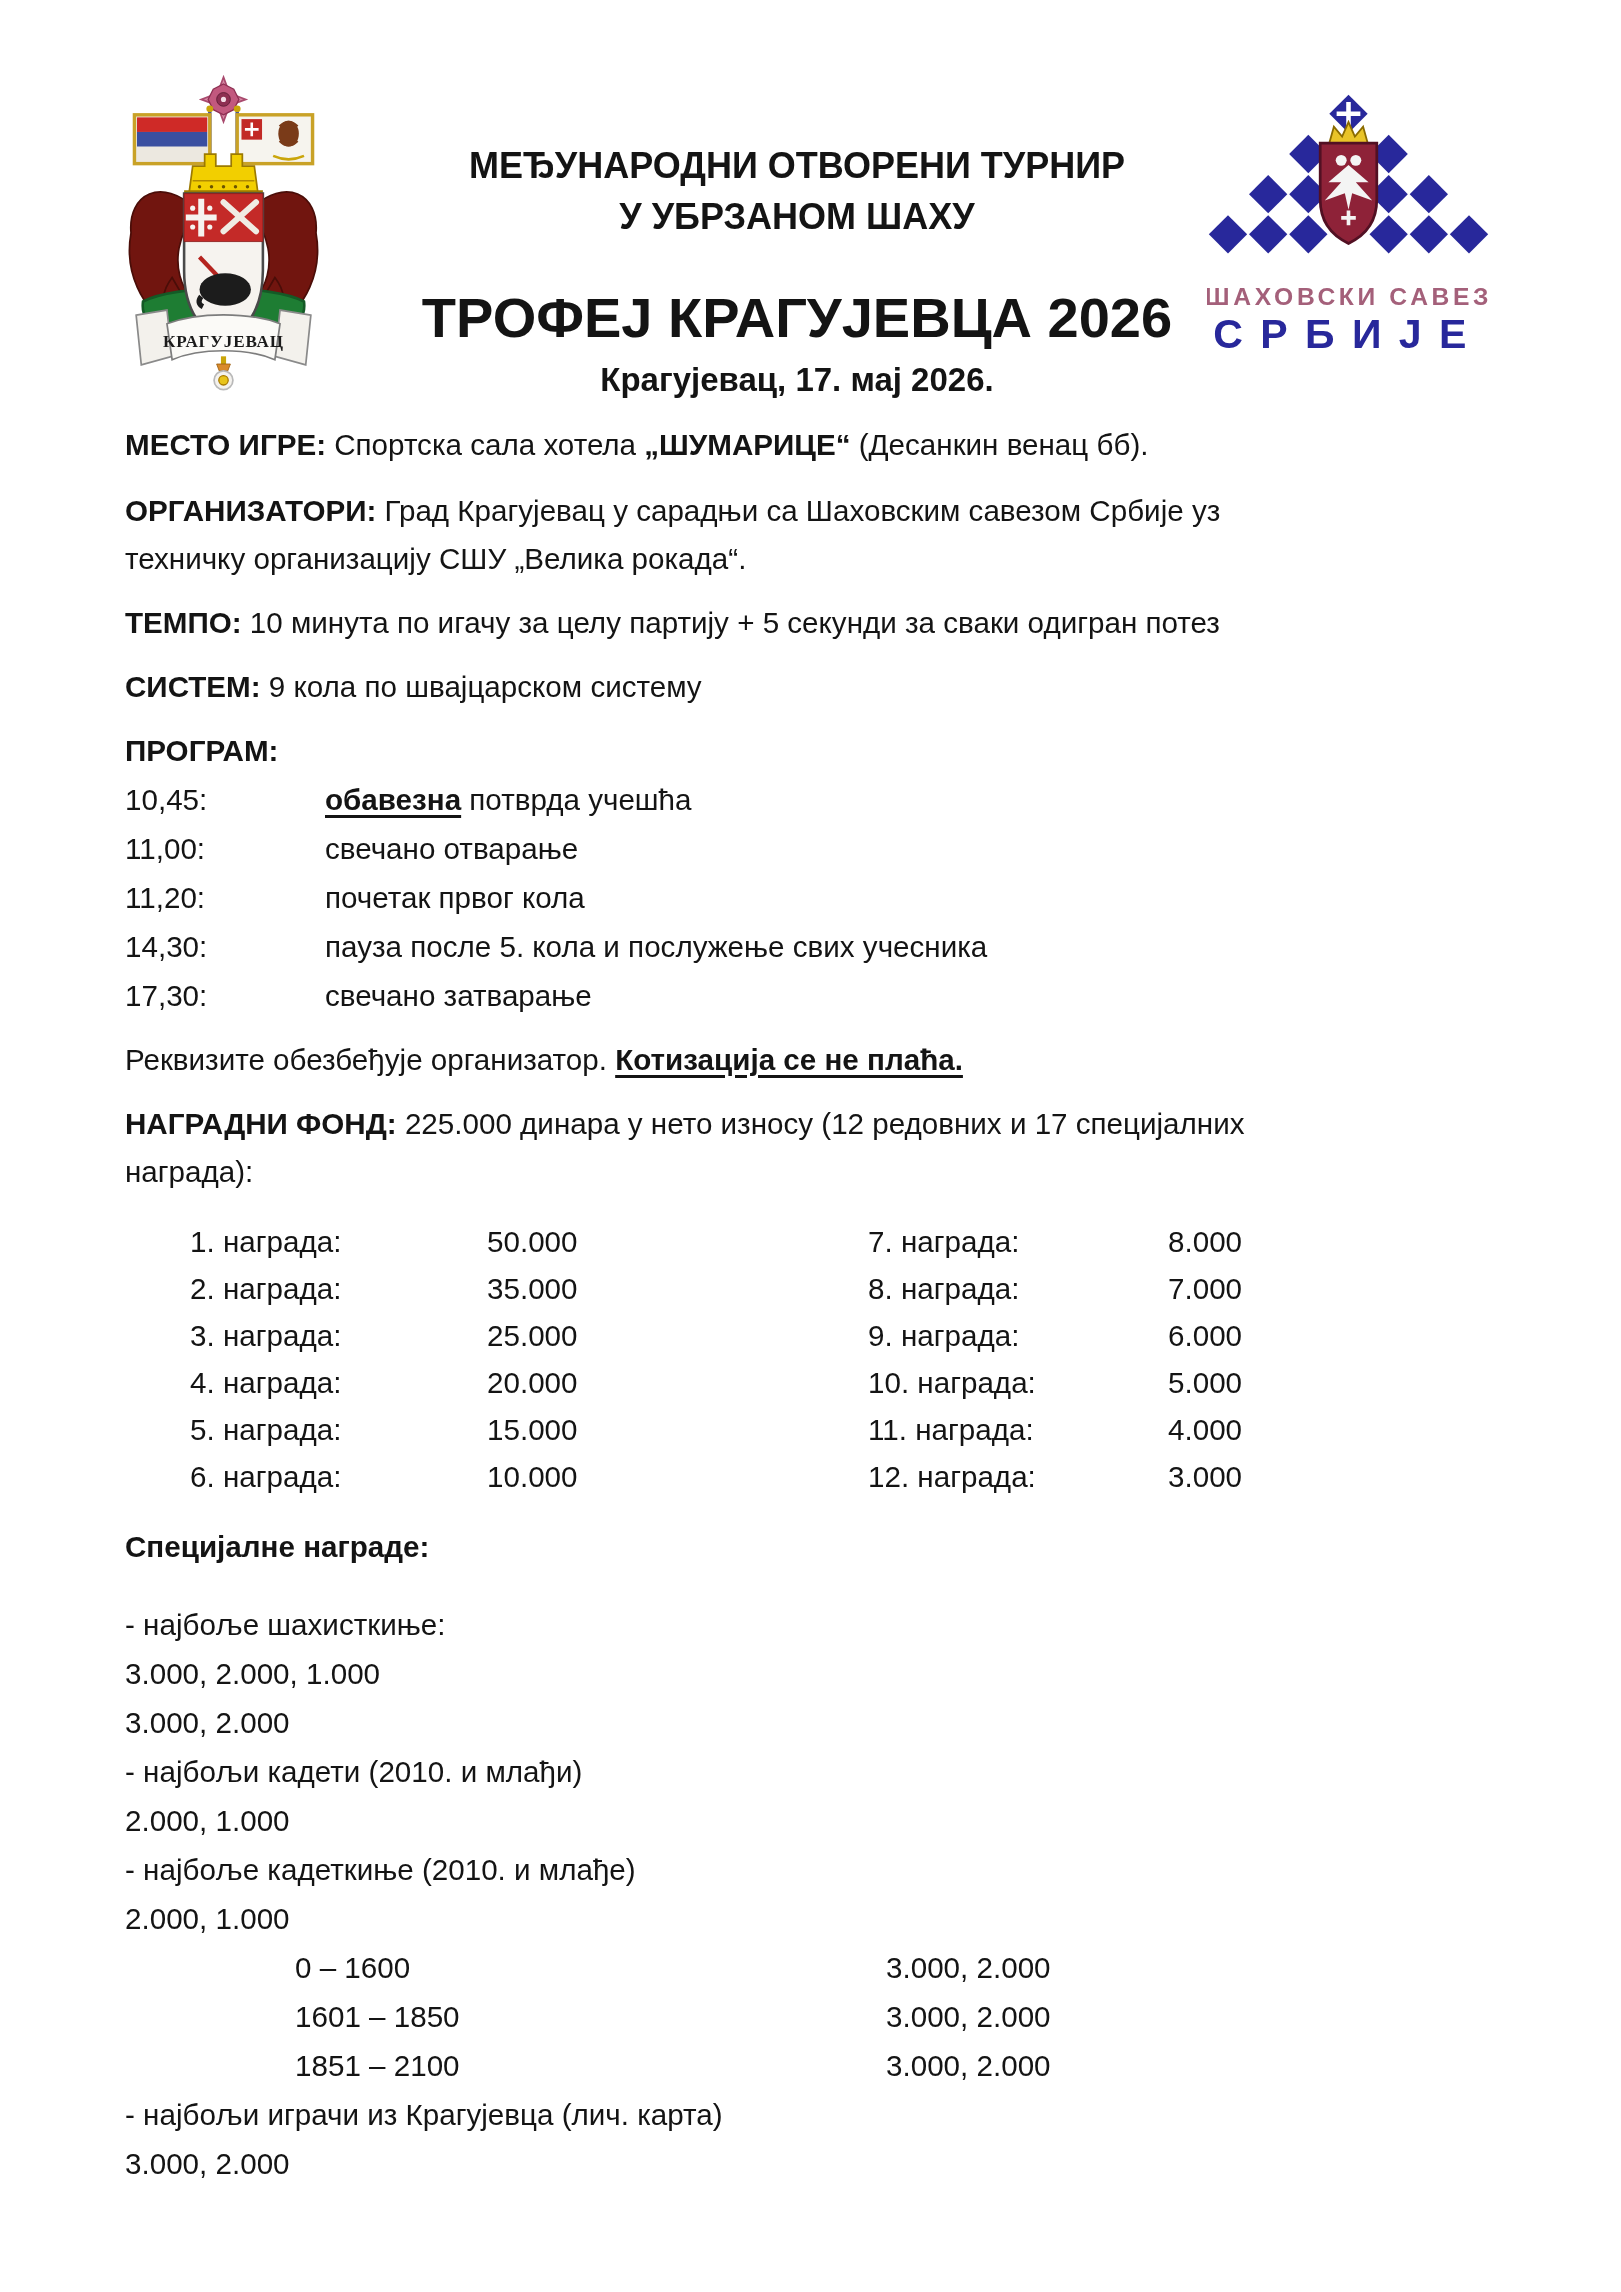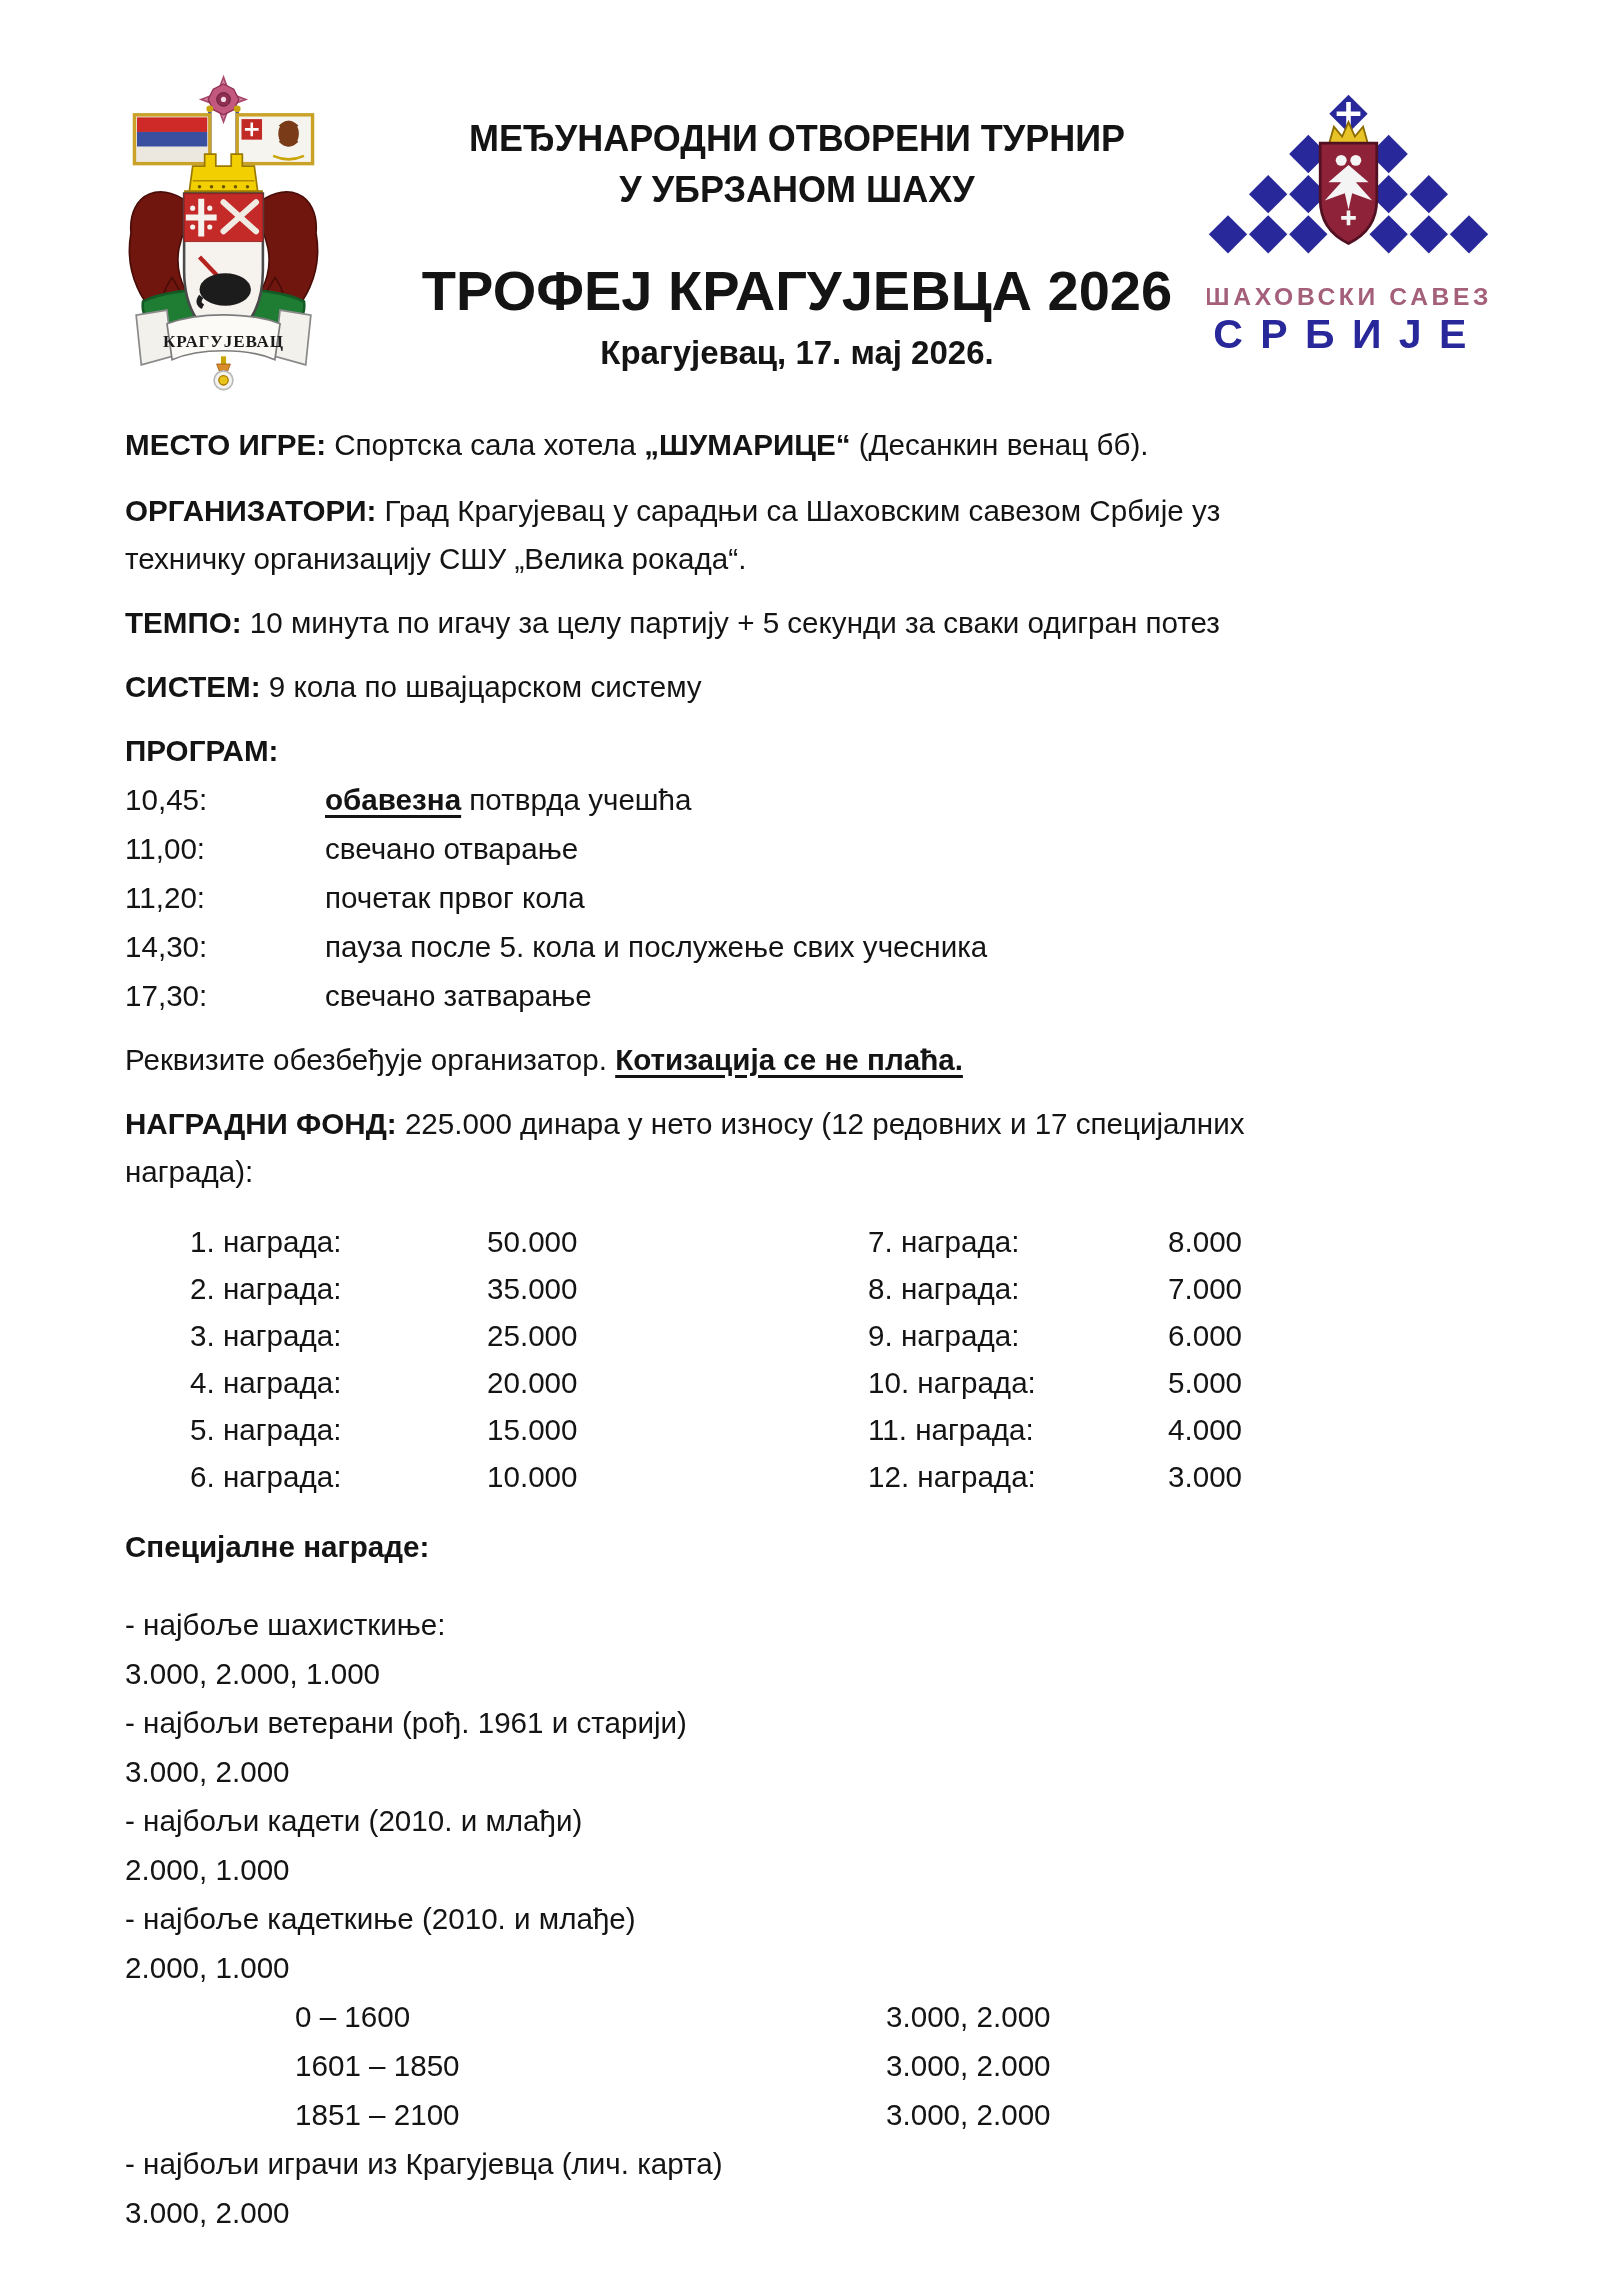--- a/index.html
+++ b/index.html
@@ -2,21 +2,21 @@
 <html style="font-size:14.3px"><head>
 <meta charset="utf-8">
 <style>
   * { box-sizing: border-box; }
   html,body { margin:0; padding:0; background:#ffffff; }
   .page { width:1621px; height:2293px; position:relative; background:#ffffff;
           font-family:"Liberation Sans", sans-serif; color:#141414; overflow:hidden; }
 
   
   .header { position:relative; height:405px; }
-  .center-block { position:absolute; left:385px; top:113px; width:824px; text-align:center; }
+  .center-block { position:absolute; left:385px; top:140px; width:824px; text-align:center; }
   .t1 { font-size:36px; font-weight:bold; line-height:51px; }
   .big { font-size:56px; font-weight:bold; margin-top:43px; white-space:nowrap; }
   .date { font-size:33px; font-weight:bold; margin-top:10.7px; }
   .coa { position:absolute; left:116px; top:72px; width:215px; height:322px; }
   .cfs { position:absolute; left:1207px; top:90px; width:283px; height:274px; }
 
   
   .content { padding:0 125px; font-size:29.6px; line-height:48px; }
   .para { margin:16px 0 0 0; }
   .org  { margin-top:18px; max-width:1146px; }
@@ -237,21 +237,20 @@
     </div>
 
     <p class="sp-head">Специјалне награде:</p>
 
     <div>
       <div class="srow">
           <span class="slabel">- најбоље шахисткиње:</span>
           <span>3.000, 2.000, 1.000</span>
         </div>
       <div class="srow">
-          <span class="slabel">- најбољи ветерани (рођ. 1961 и старији)</span>
           <span>3.000, 2.000</span>
         </div>
       <div class="srow">
           <span class="slabel">- најбољи кадети (2010. и млађи)</span>
           <span>2.000, 1.000</span>
         </div>
       <div class="srow">
           <span class="slabel">- најбоље кадеткиње (2010. и млађе)</span>
           <span>2.000, 1.000</span>
         </div>

